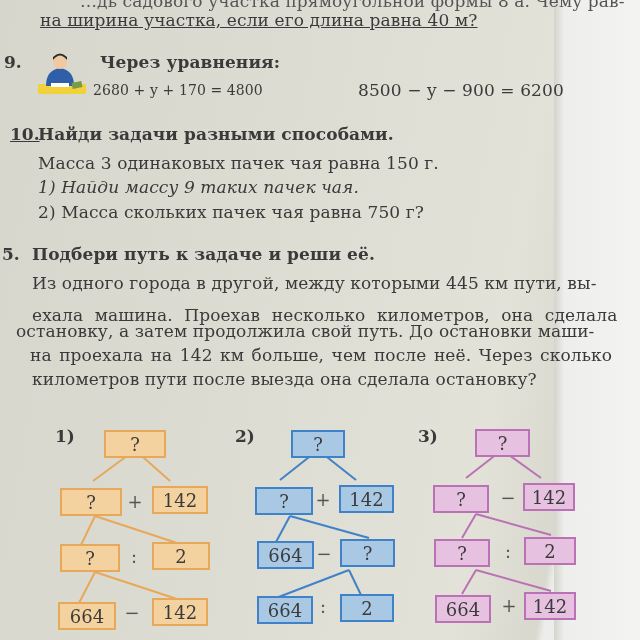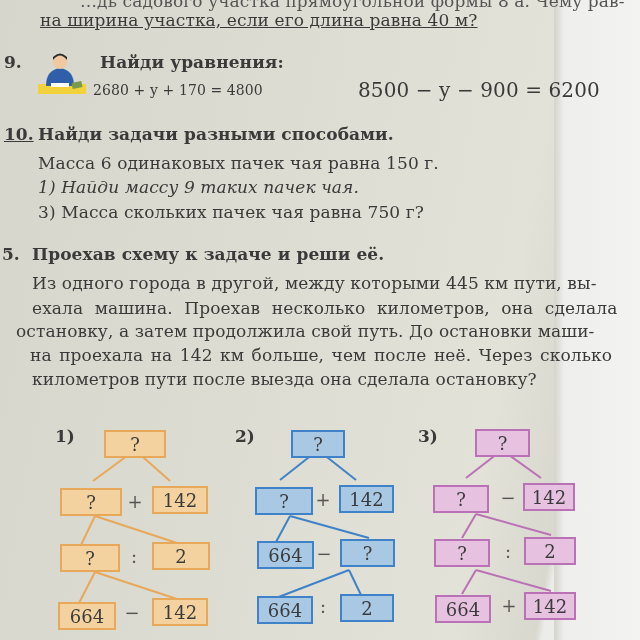--- a/index.html
+++ b/index.html
@@ -43,34 +43,34 @@
 <div class="illus">
   <svg width="56" height="48" viewBox="0 0 56 48">
     <rect x="4" y="34" width="48" height="10" fill="#f2d23a" rx="1"></rect>
     <path d="M12 36 Q12 20 26 18 Q40 20 40 36 Z" fill="#2f5fa8"></path>
     <circle cx="26" cy="12" r="7" fill="#f0c9a0"></circle>
     <path d="M19 10 Q26 1 33 10 L33 7 Q26 0 19 7 Z" fill="#2a2a2a"></path>
     <rect x="17" y="33" width="18" height="4" fill="#ffffff"></rect>
     <rect x="38" y="32" width="10" height="6" fill="#7a9a4a" transform="rotate(-12 43 35)"></rect>
   </svg>
 </div>
-<div class="txt bold" style="left:100px;top:52px;">Найди уравнения:</div>
+<div class="txt bold" style="left:100px;top:52px;">Через уравнения:</div>
 <div class="txt" style="left:93px;top:80px;font-size:14px;">2680 + y + 170 = 4800</div>
-<div class="txt" style="left:358px;top:80px;font-size:20px;text-align:right;">8500 − y − 900 = 6200</div>
+<div class="txt" style="left:358px;top:80px;font-size:17px;text-align:right;">8500 − y − 900 = 6200</div>
 
-<div class="num" style="left:4px;top:124px;text-decoration:underline;">10.</div>
+<div class="num" style="left:10px;top:124px;text-decoration:underline;">10.</div>
 <div class="txt bold" style="left:38px;top:124px;">Найди задачи разными способами.</div>
-<div class="txt" style="left:38px;top:153px;">Масса 6 одинаковых пачек чая равна 150 г.</div>
+<div class="txt" style="left:38px;top:153px;">Масса 3 одинаковых пачек чая равна 150 г.</div>
 <div class="txt" style="left:38px;top:177px;font-style:italic;">1) Найди массу 9 таких пачек чая.</div>
-<div class="txt" style="left:38px;top:202px;">3) Масса скольких пачек чая равна 750 г?</div>
+<div class="txt" style="left:38px;top:202px;">2) Масса скольких пачек чая равна 750 г?</div>
 
 <div class="num" style="left:2px;top:244px;">5.</div>
-<div class="txt bold" style="left:32px;top:244px;">Проехав схему к задаче и реши её.</div>
+<div class="txt bold" style="left:32px;top:244px;">Подбери путь к задаче и реши её.</div>
 <div class="txt" style="left:32px;top:273px;">Из одного города в другой, между которыми 445 км пути, вы-</div>
-<div class="txt" style="left:32px;top:298px;word-spacing:6px;">ехала машина. Проехав несколько километров, она сделала</div>
+<div class="txt" style="left:32px;top:305px;word-spacing:6px;">ехала машина. Проехав несколько километров, она сделала</div>
 <div class="txt" style="left:16px;top:321px;">остановку, а затем продолжила свой путь. До остановки маши-</div>
 <div class="txt" style="left:30px;top:345px;word-spacing:2px;">на проехала на 142 км больше, чем после неё. Через сколько</div>
 <div class="txt" style="left:32px;top:369px;">километров пути после выезда она сделала остановку?</div>
 
 <div class="scheme s1" style="left:55px;">
   <svg width="190" height="220">
     <g stroke="#e8a85a" stroke-width="2" fill="none">
       <line x1="80" y1="30" x2="38" y2="61"></line>
       <line x1="80" y1="30" x2="115" y2="61"></line>
       <line x1="40" y1="96" x2="26" y2="125"></line>

